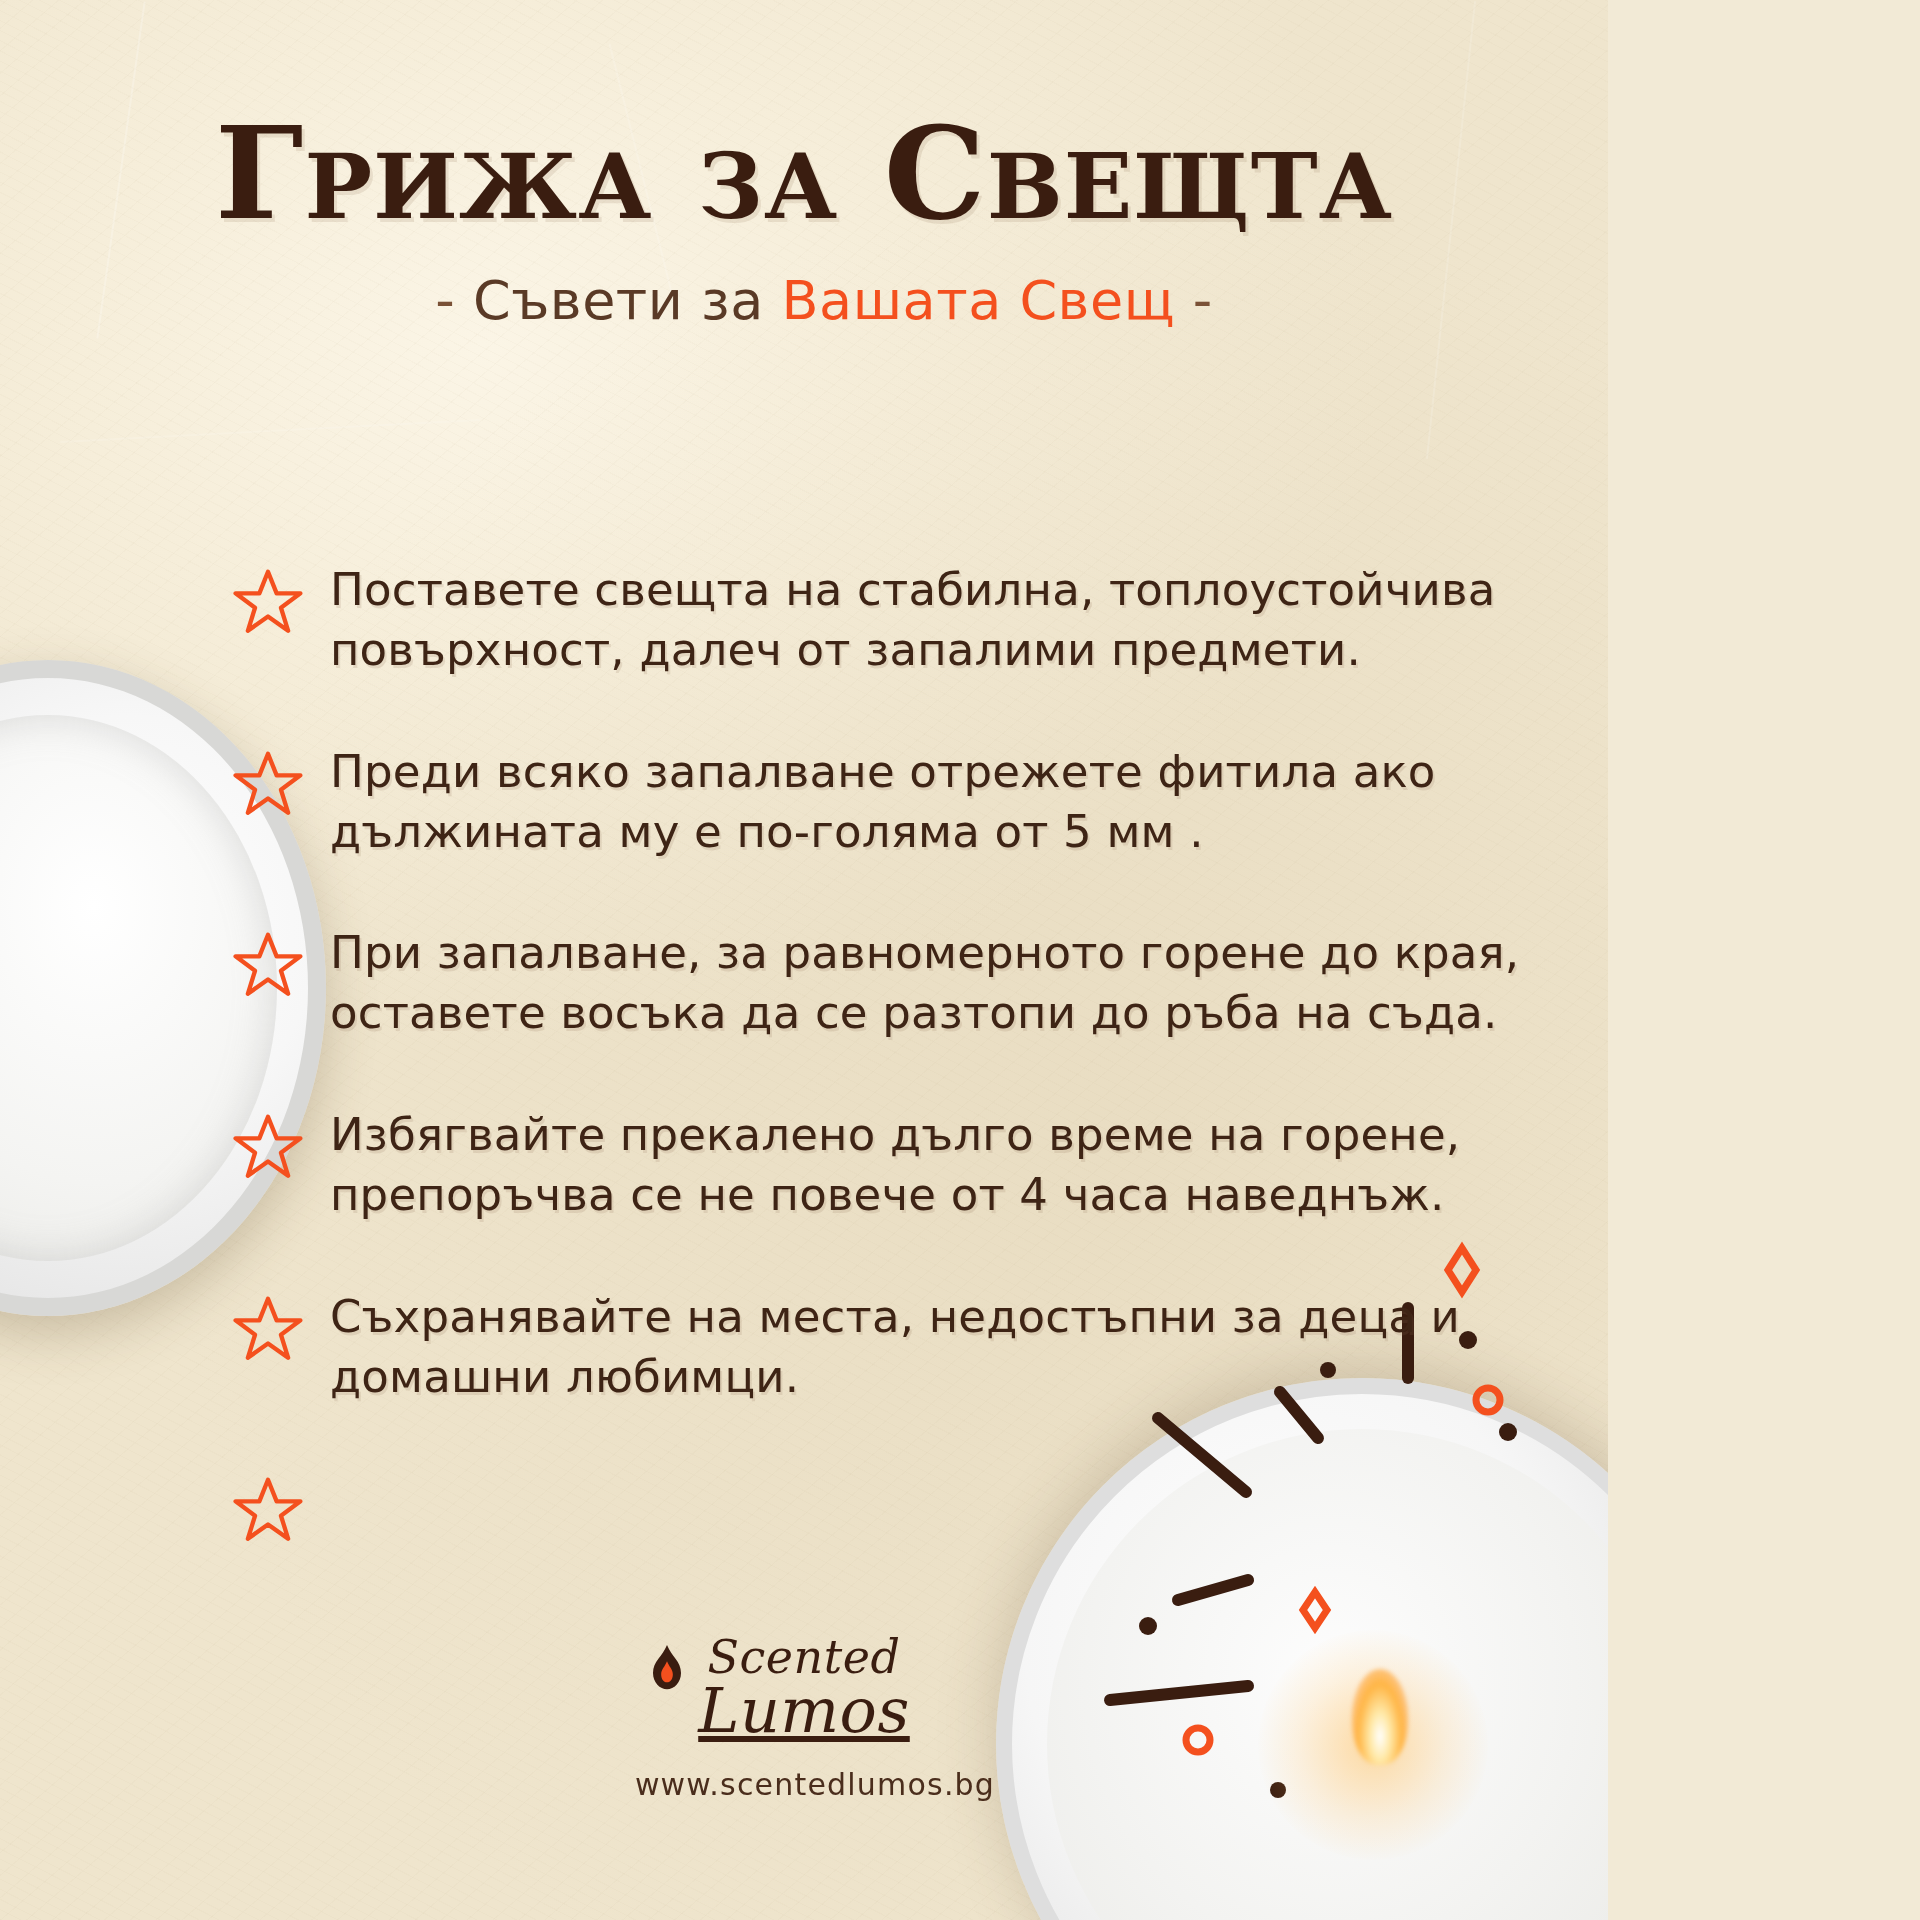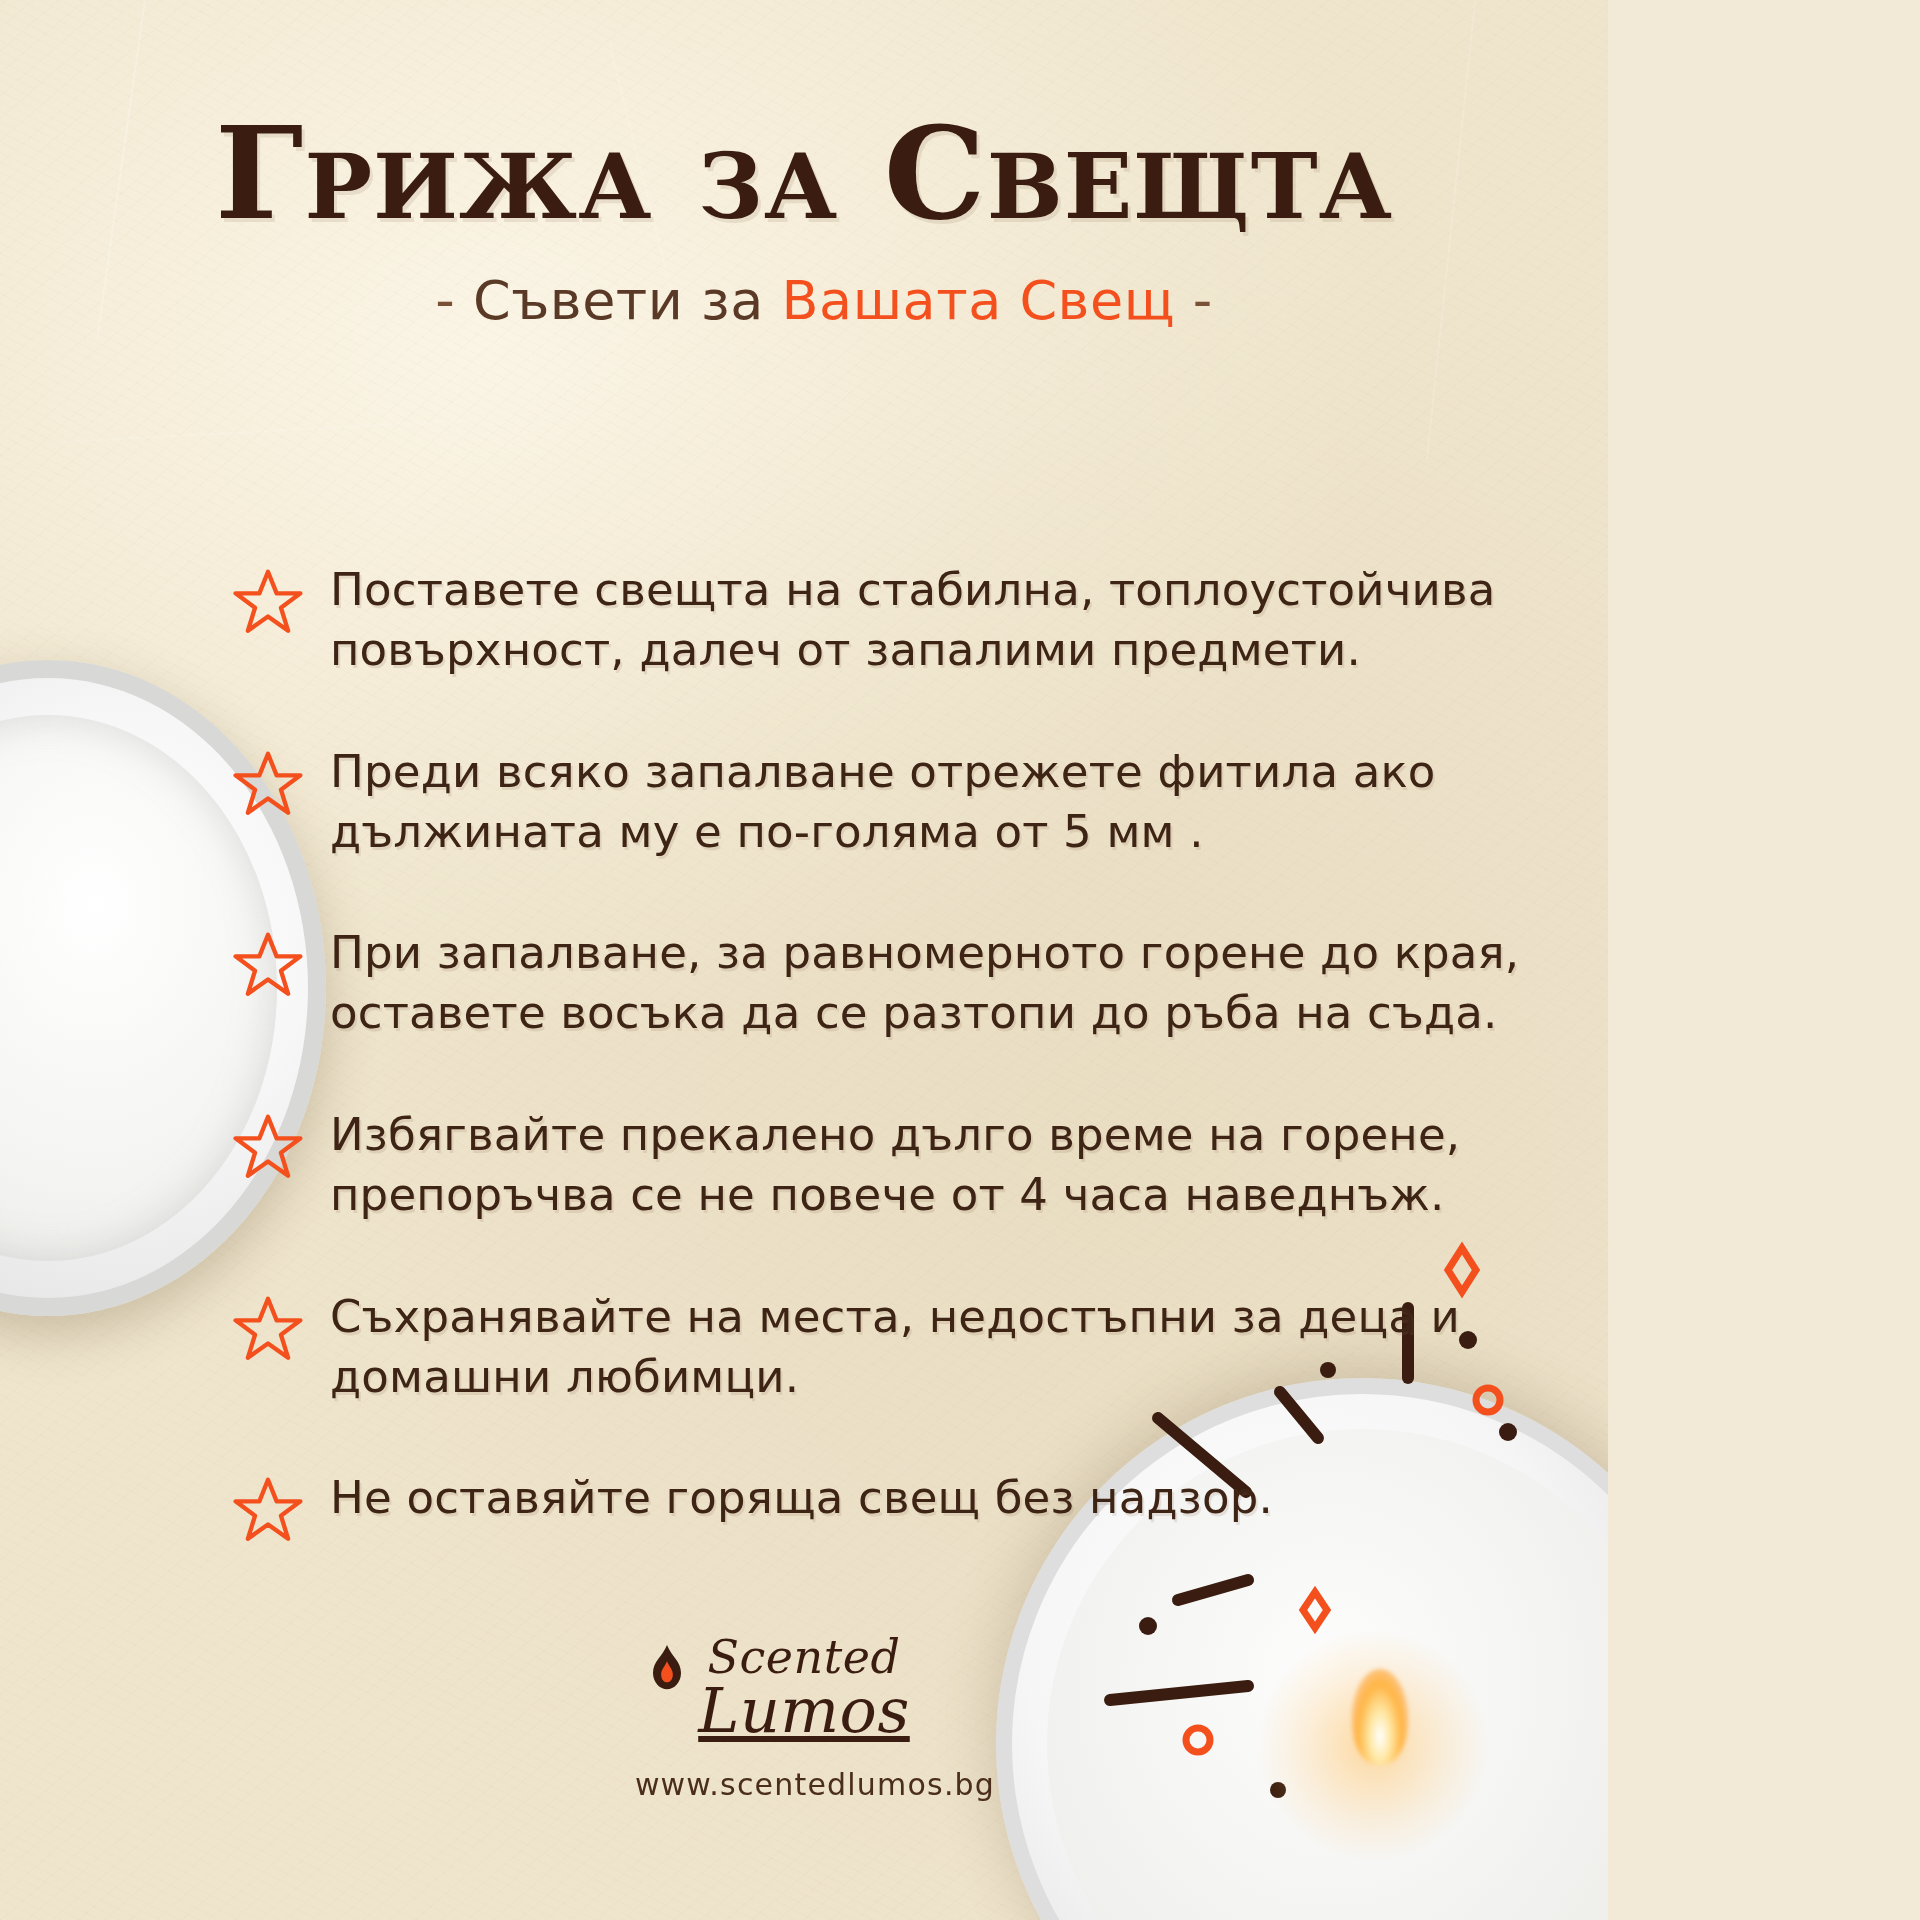--- a/index.html
+++ b/index.html
@@ -303,21 +303,20 @@
       <svg class="star" viewBox="0 0 100 100" xmlns="http://www.w3.org/2000/svg">
         <path d="M50 8 L62 38 L95 38 L68 58 L78 90 L50 70 L22 90 L32 58 L5 38 L38 38 Z" fill="none" stroke="#F4501E" stroke-width="6" stroke-linejoin="round"></path>
       </svg>
       <div class="tip-text">Съхранявайте на места, недостъпни за деца и домашни любимци.</div>
     </div>
 
     <div class="tip">
       <svg class="star" viewBox="0 0 100 100" xmlns="http://www.w3.org/2000/svg">
         <path d="M50 8 L62 38 L95 38 L68 58 L78 90 L50 70 L22 90 L32 58 L5 38 L38 38 Z" fill="none" stroke="#F4501E" stroke-width="6" stroke-linejoin="round"></path>
       </svg>
-      <div class="tip-text">Не оставяйте горяща свещ без надзор.</div>
     </div>
 
   </div>
 
   <div class="brand">
     <div class="brand-mark">
       <svg width="70" height="70" viewBox="0 0 60 60" style="position:absolute; left:-66px; top:2px;" xmlns="http://www.w3.org/2000/svg">
         <path d="M30 6 C34 16 42 20 42 30 C42 38 36 44 30 44 C24 44 18 38 18 30 C18 20 26 16 30 6 Z" fill="#3A1D10"></path>
         <path d="M30 20 C32 25 35 27 35 31 C35 35 33 38 30 38 C27 38 25 35 25 31 C25 27 28 25 30 20 Z" fill="#F4501E"></path>
       </svg>

